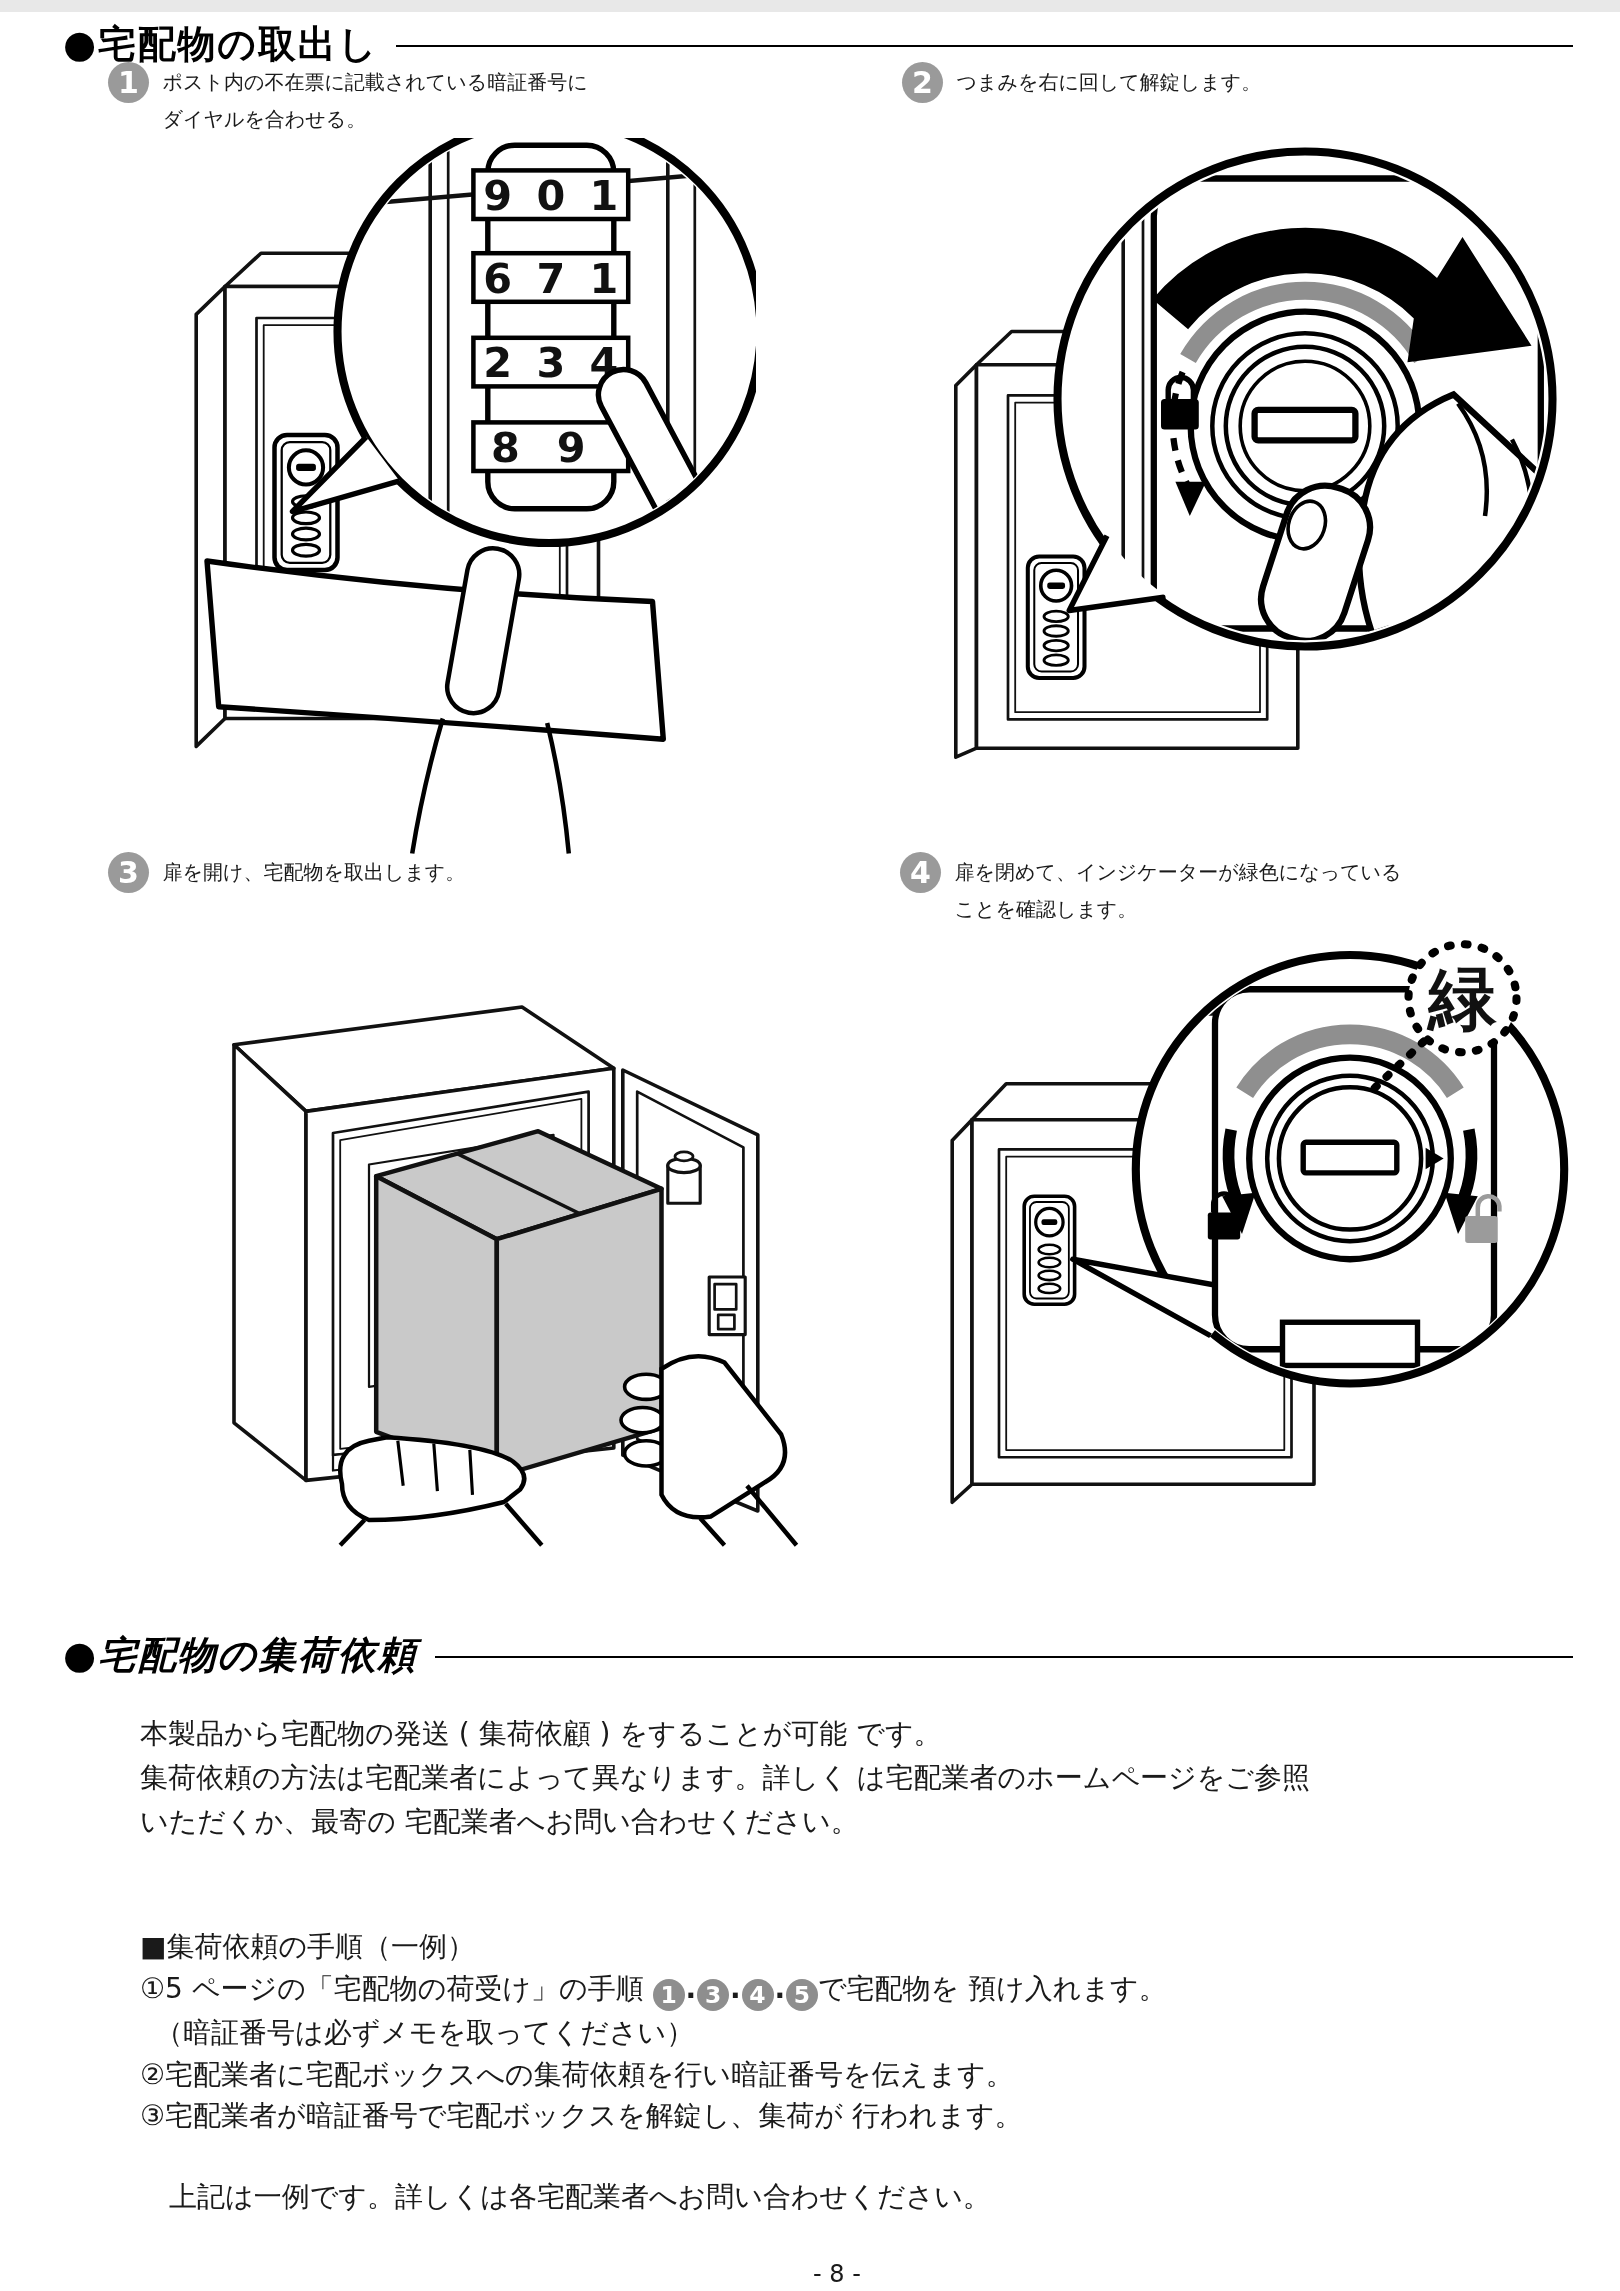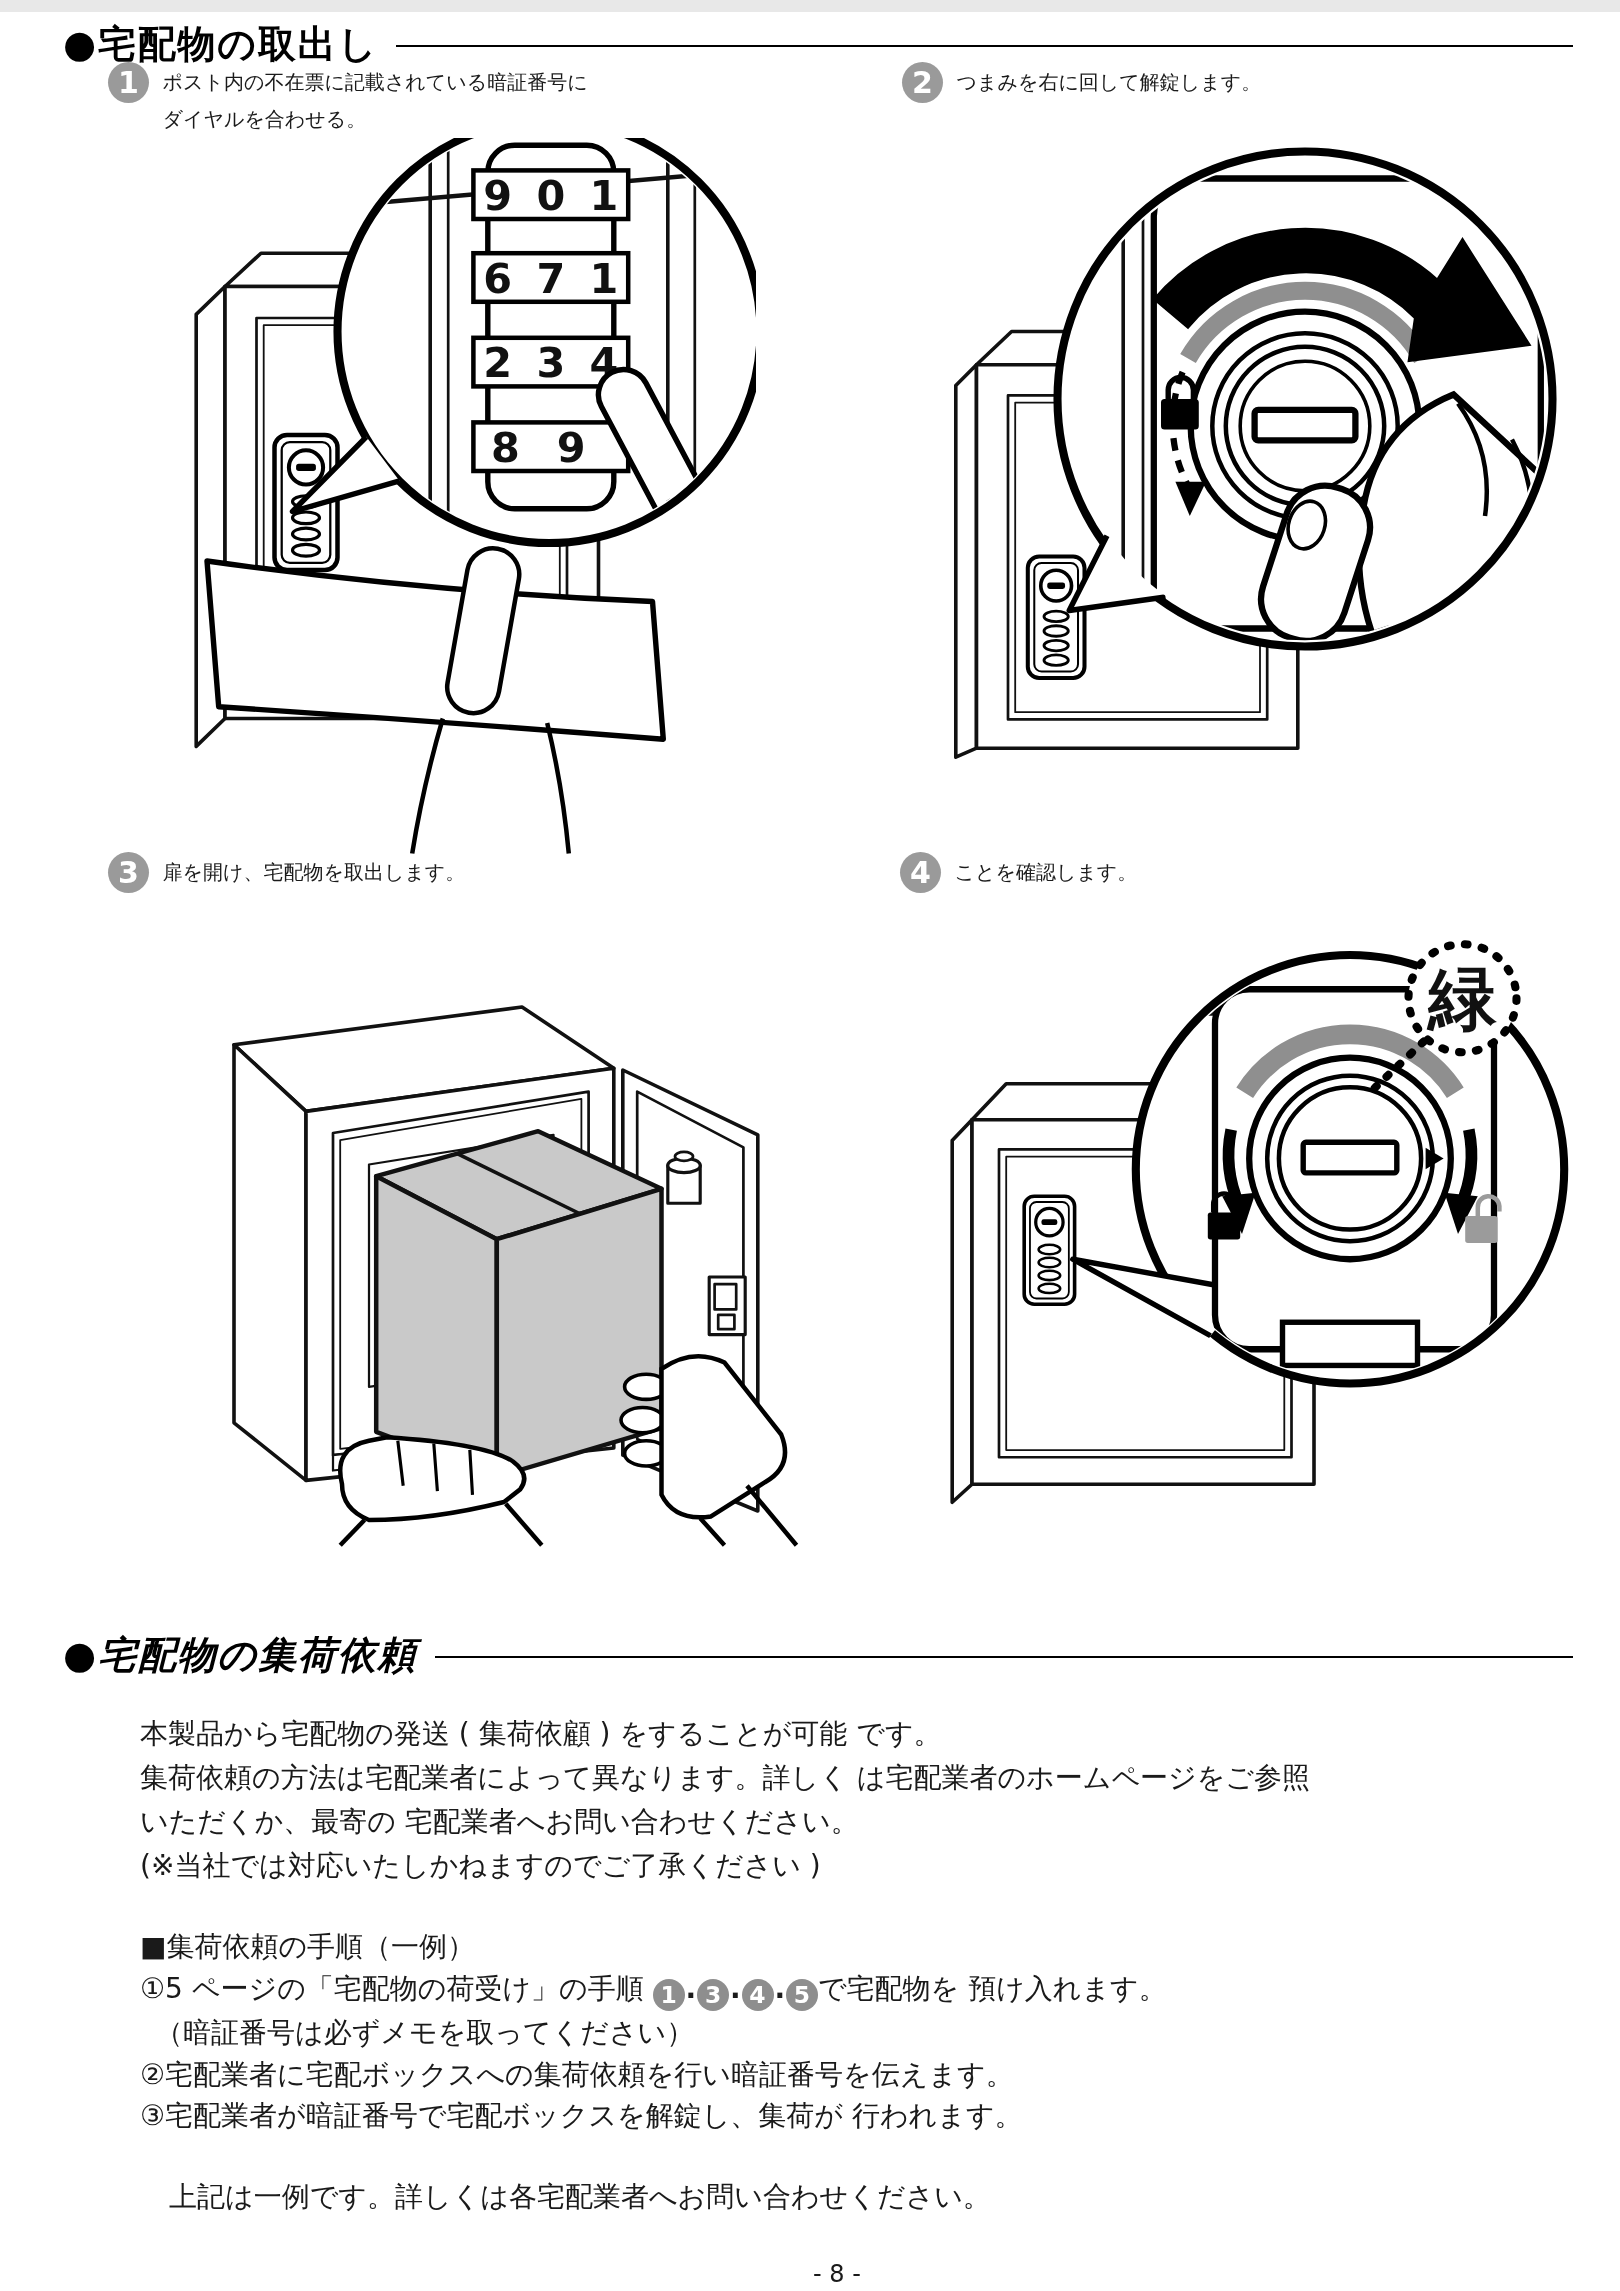--- a/index.html
+++ b/index.html
@@ -46,20 +46,21 @@
   </div>
 
   <div class="step" style="left:108px;top:840px;">
     <div class="step-num">3</div>
     <div class="step-text">扉を開け、宅配物を取出します。</div>
   </div>
 
   <div class="step" style="left:900px;top:840px;">
     <div class="step-num">4</div>
     <div class="step-text">
+      <div>扉を閉めて、インジケーターが緑色になっている</div>
       <div>ことを確認します。</div>
     </div>
   </div>
 
   <svg class="illus" style="left:126px;top:126px;" width="630" height="720" viewBox="0 0 700 800">
     <defs>
         <clipPath id="c1">
           <circle cx="470" cy="215" r="229"></circle>
         </clipPath>
       </defs>
@@ -270,21 +271,20 @@
   </svg>
 
   <div class="sec-header" style="top:1618px;font-style:italic;">
     <span class="sec-title">●宅配物の集荷依頼</span>
     <span class="sec-rule"></span>
   </div>
 
   <div class="bodyline" style="top:1704px;">本製品から宅配物の発送 ( 集荷依顧 ) をすることが可能 です。</div>
   <div class="bodyline" style="top:1748px;">集荷依頼の方法は宅配業者によって異なります。詳しく は宅配業者のホームページをご参照</div>
   <div class="bodyline" style="top:1792px;">いただくか、最寄の 宅配業者へお問い合わせください。</div>
-  <div class="bodyline" style="top:1836px;">(※当社では対応いたしかねますのでご了承ください )</div>
 
   <div class="bodyline" style="top:1917px;">■集荷依頼の手順（一例）</div>
 
   <div class="bodyline" style="top:1959px;"><span>①5 ページの「宅配物の荷受け」の手順 </span><span class="inum">1</span><span class="isep">.</span><span class="inum">3</span><span class="isep">.</span><span class="inum">4</span><span class="isep">.</span><span class="inum">5</span><span>で宅配物を 預け入れます。</span></div>
 
   <div class="bodyline" style="top:2003px;left:155px;">（暗証番号は必ずメモを取ってください）</div>
   <div class="bodyline" style="top:2086px;">③宅配業者が暗証番号で宅配ボックスを解錠し、集荷が 行われます。</div>
   <div class="bodyline" style="top:2045px;">②宅配業者に宅配ボックスへの集荷依頼を行い暗証番号を伝えます。</div>
 
   <div class="bodyline" style="top:2167px;left:169px;">上記は一例です。詳しくは各宅配業者へお問い合わせください。</div>

